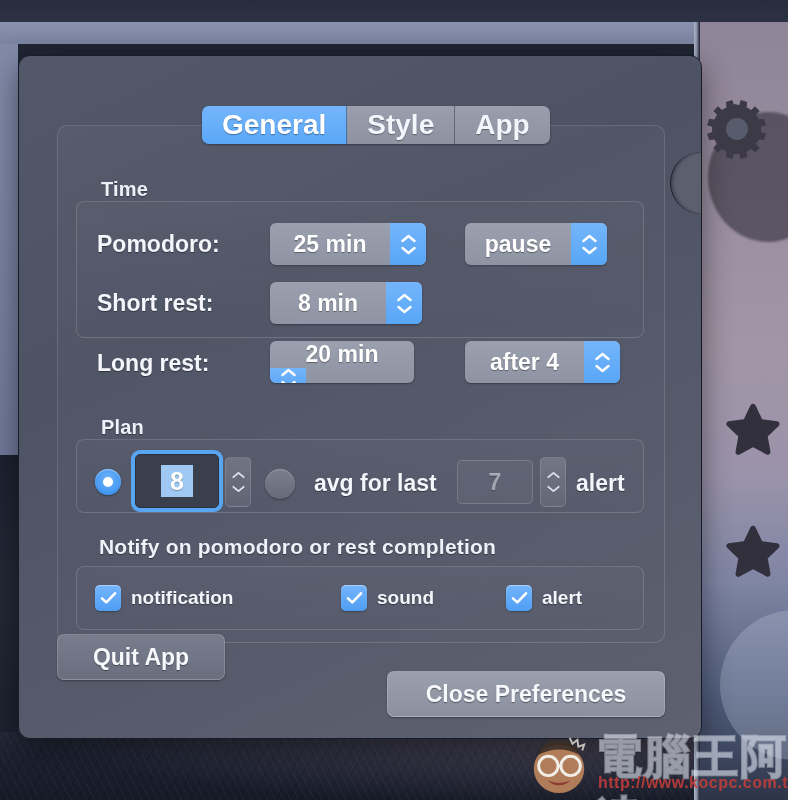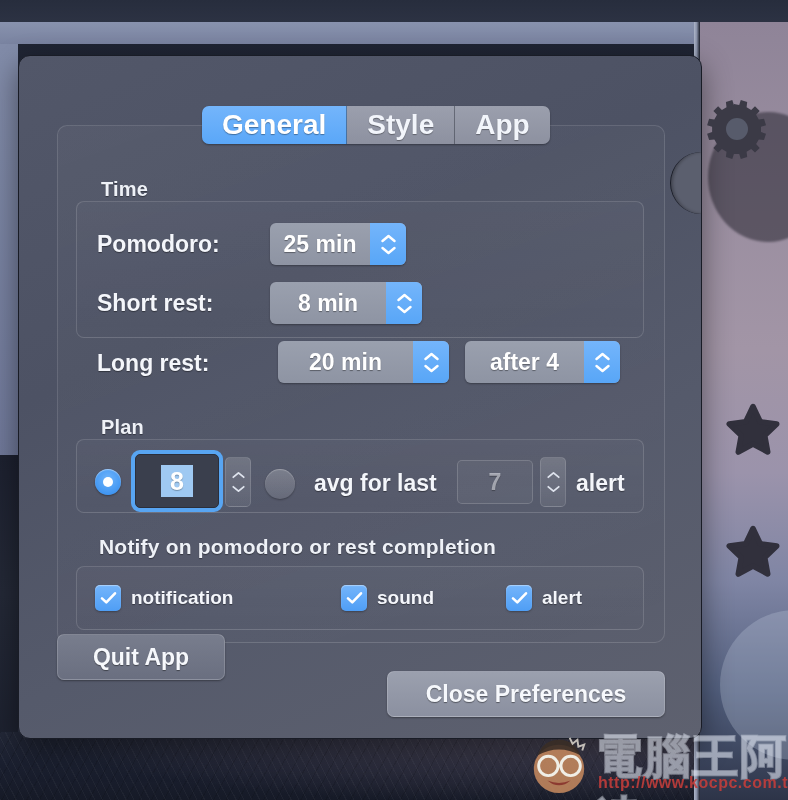--- a/index.html
+++ b/index.html
@@ -437,22 +437,33 @@
       <div class="tab">Style</div>
       <div class="tab">App</div>
     </div>
 
     <div class="content-frame"></div>
 
     <div class="group-label" style="left:82px; top:122px;">Time</div>
     <div class="group-box" style="left:57px; top:145px; width:566px; height:135px;"></div>
 
     <div class="row-label" style="left:78px; top:175px;">Pomodoro:</div>
-    <div class="stepfield" style="left:251px; top:167px; width:136px;">
+    <div class="stepfield" style="left:251px; top:167px; width:156px;">
       <div class="val">25 min</div>
+      <div class="stepper-blue">
+        <svg class="chev" viewBox="0 0 15 9">
+            <path d="M1.5 7 L7.5 2 L13.5 7" fill="none" stroke="#fff" stroke-width="2.4" stroke-linecap="round" stroke-linejoin="round"></path>
+          </svg>
+        <svg class="chev" viewBox="0 0 15 9">
+            <path d="M1.5 2 L7.5 7 L13.5 2" fill="none" stroke="#fff" stroke-width="2.4" stroke-linecap="round" stroke-linejoin="round"></path>
+          </svg>
+      </div>
+    </div>
+    <div class="stepfield" style="left:446px; top:167px; width:142px;">
+      <div class="val">pause</div>
       <div class="stepper-blue">
         <svg class="chev" viewBox="0 0 15 9">
             <path d="M1.5 7 L7.5 2 L13.5 7" fill="none" stroke="#fff" stroke-width="2.4" stroke-linecap="round" stroke-linejoin="round"></path>
           </svg>
         <svg class="chev" viewBox="0 0 15 9">
             <path d="M1.5 2 L7.5 7 L13.5 2" fill="none" stroke="#fff" stroke-width="2.4" stroke-linecap="round" stroke-linejoin="round"></path>
           </svg>
       </div>
     </div>
 
@@ -463,21 +474,21 @@
         <svg class="chev" viewBox="0 0 15 9">
             <path d="M1.5 7 L7.5 2 L13.5 7" fill="none" stroke="#fff" stroke-width="2.4" stroke-linecap="round" stroke-linejoin="round"></path>
           </svg>
         <svg class="chev" viewBox="0 0 15 9">
             <path d="M1.5 2 L7.5 7 L13.5 2" fill="none" stroke="#fff" stroke-width="2.4" stroke-linecap="round" stroke-linejoin="round"></path>
           </svg>
       </div>
     </div>
 
     <div class="row-label" style="left:78px; top:294px;">Long rest:</div>
-    <div class="stepfield" style="left:259px; top:285px; width:171px;">
+    <div class="stepfield" style="left:251px; top:285px; width:144px;flex-direction:column;">
       <div class="val">20 min</div>
       <div class="stepper-blue">
         <svg class="chev" viewBox="0 0 15 9">
             <path d="M1.5 7 L7.5 2 L13.5 7" fill="none" stroke="#fff" stroke-width="2.4" stroke-linecap="round" stroke-linejoin="round"></path>
           </svg>
         <svg class="chev" viewBox="0 0 15 9">
             <path d="M1.5 2 L7.5 7 L13.5 2" fill="none" stroke="#fff" stroke-width="2.4" stroke-linecap="round" stroke-linejoin="round"></path>
           </svg>
       </div>
     </div>

